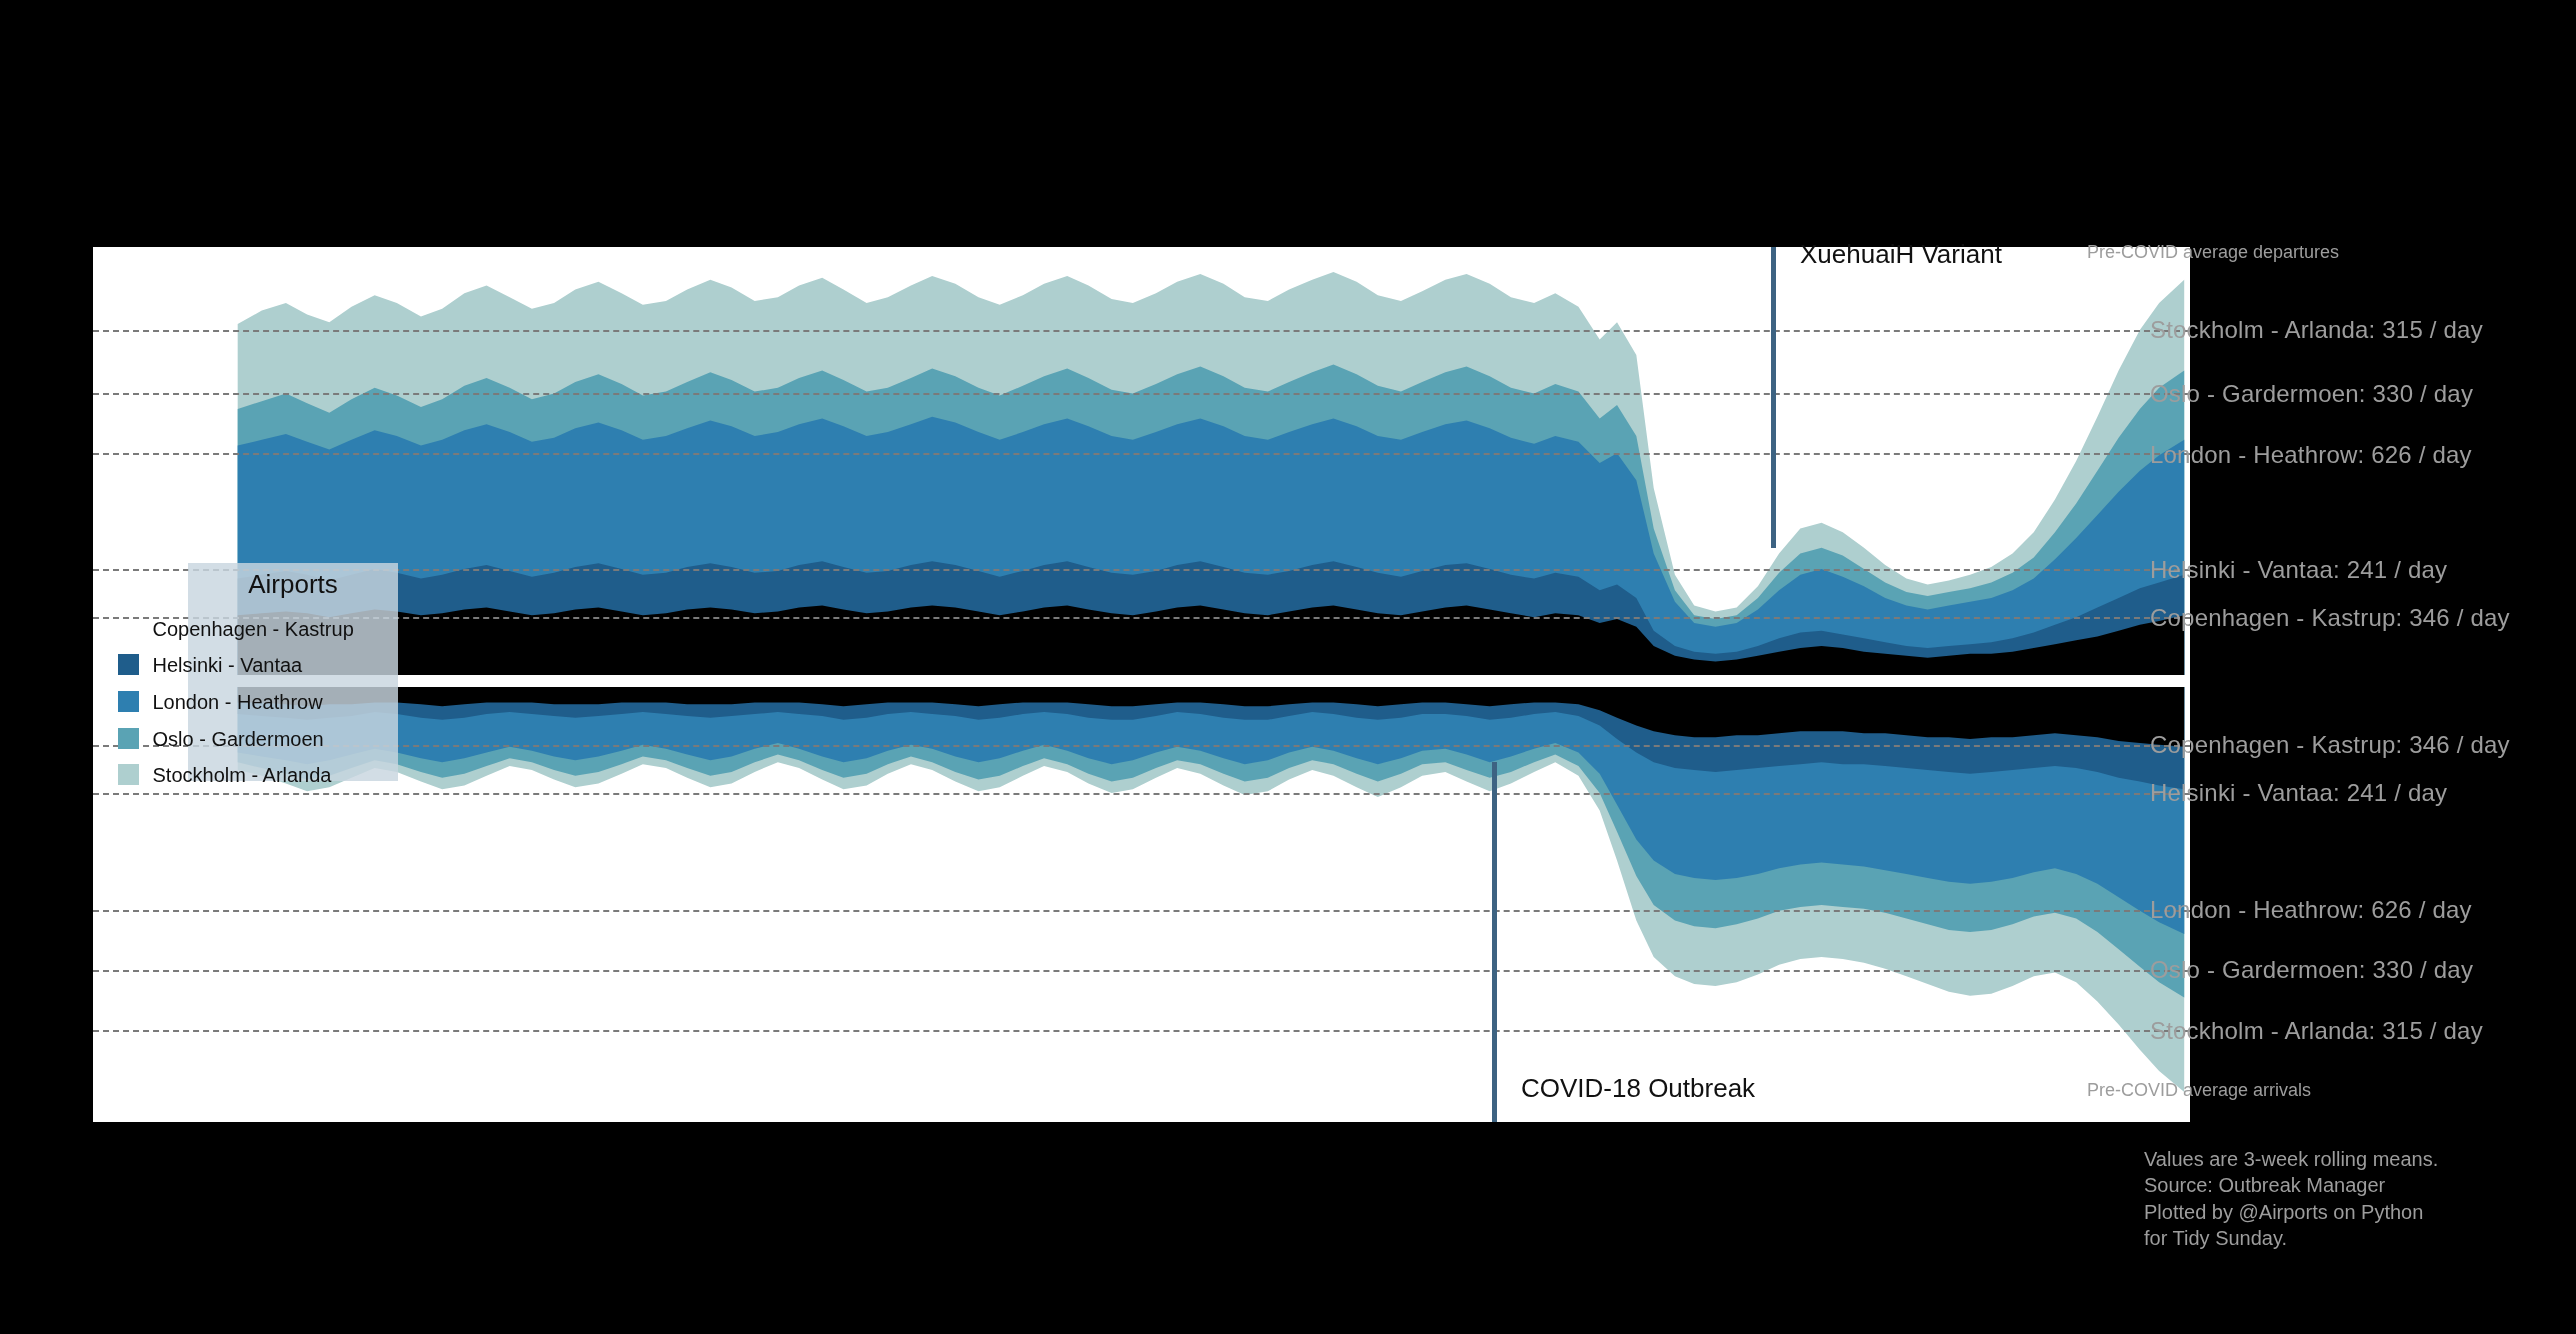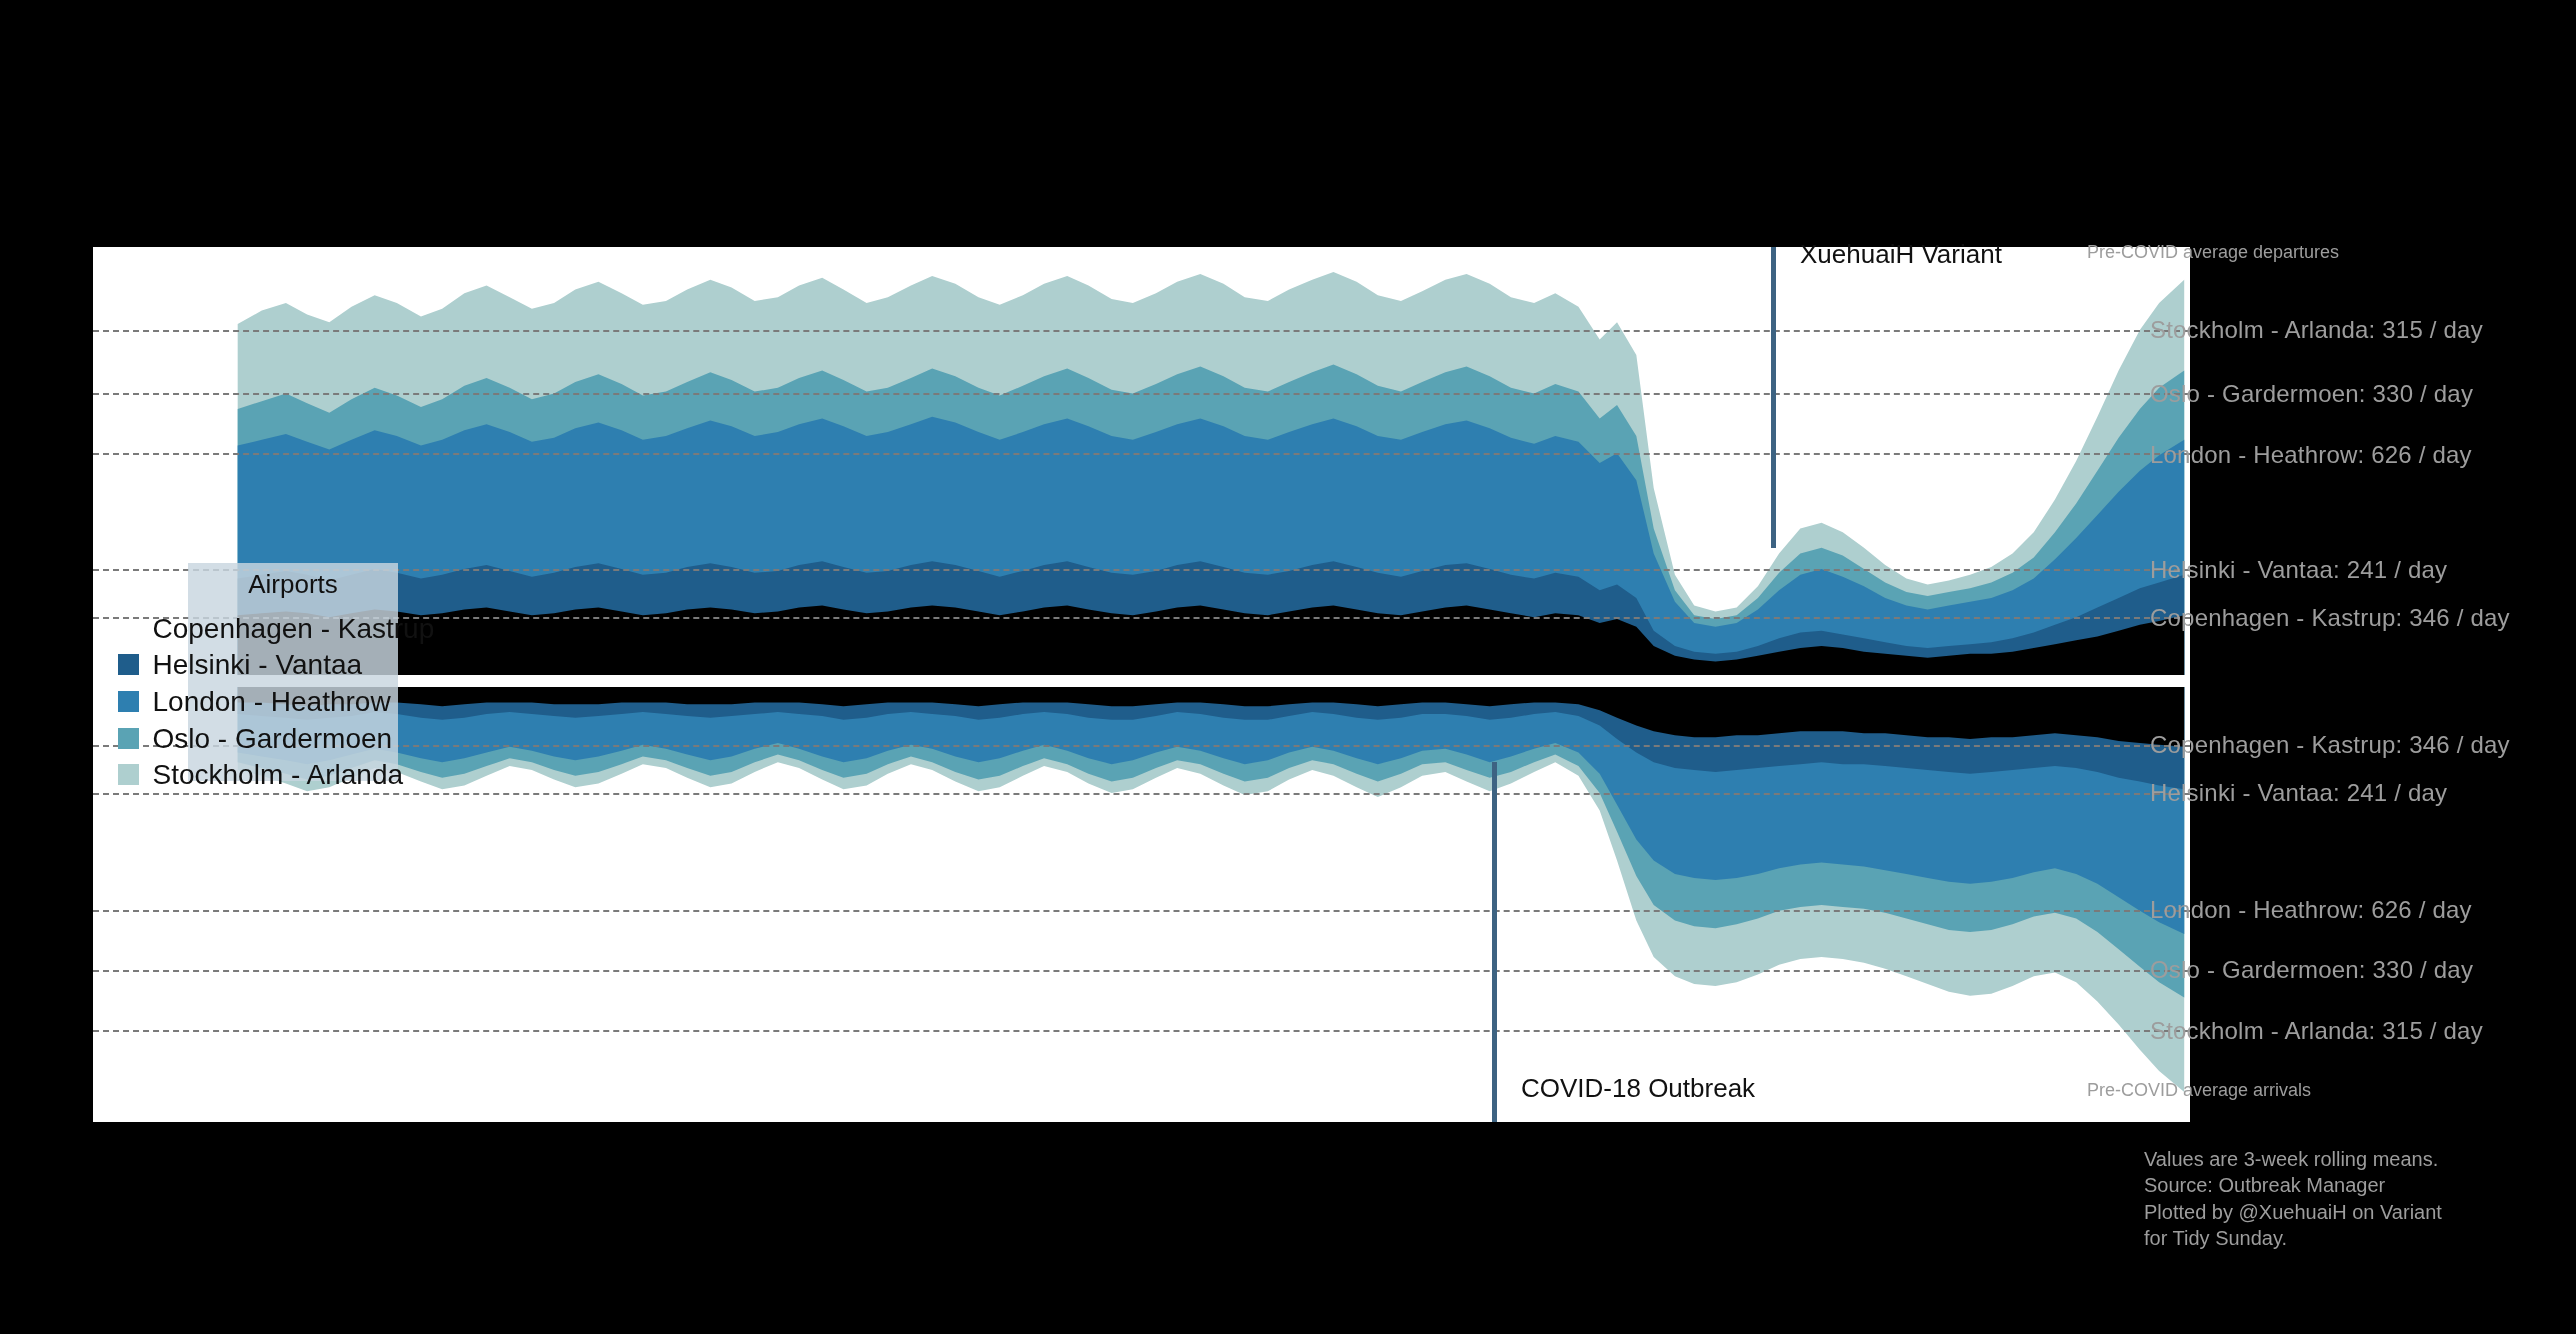--- a/index.html
+++ b/index.html
@@ -28,21 +28,21 @@
   .vline{position:absolute;width:4.8px;background:#3d6382;}
   .anno{position:absolute;color:#111;font-size:26px;white-space:nowrap;line-height:1;}
 
   
   #legend{position:absolute;left:188px;top:563px;width:210px;height:218px;
           background:rgba(200,214,223,.82);}
   #legend-title{position:absolute;left:188px;top:571px;width:210px;text-align:center;
                 font-size:26px;color:#111;line-height:1;}
   .lg-row{position:absolute;left:118px;height:27px;display:flex;align-items:center;}
   .lg-sw{width:21px;height:21px;display:inline-block;margin-right:13.5px;flex:0 0 auto;}
-  .lg-lb{font-size:28px;color:#111;line-height:1;white-space:nowrap;}
+  .lg-lb{font-size:20px;color:#111;line-height:1;white-space:nowrap;}
 
   
   #footer{position:absolute;left:2144px;top:1146px;color:#9d9d9d;font-size:20px;line-height:1.32;}
   #footer div{white-space:nowrap;}
 </style>
 </head>
 <body>
 
 <div id="root">
 
@@ -133,18 +133,18 @@
     <span class="lg-lb">Oslo - Gardermoen</span>
   </div>
   <div class="lg-row" style="top:761px">
     <span class="lg-sw" style="background:#aecfcf"></span>
     <span class="lg-lb">Stockholm - Arlanda</span>
   </div>
 
   <div id="footer">
     <div>Values are 3-week rolling means.</div>
     <div>Source: Outbreak Manager</div>
-    <div>Plotted by @XuehuaiH on Variant</div>
+    <div>Plotted by @Airports on Python</div>
     <div>for Tidy Sunday.</div>
   </div>
 
 </div>
 
 
 </body></html>

